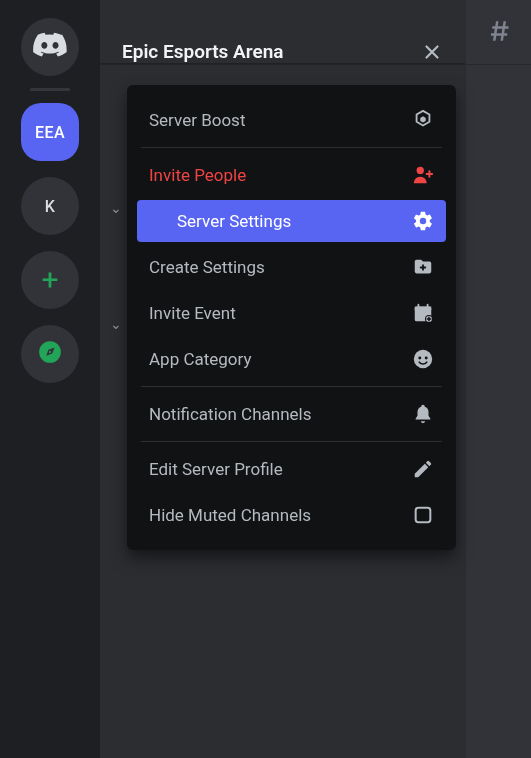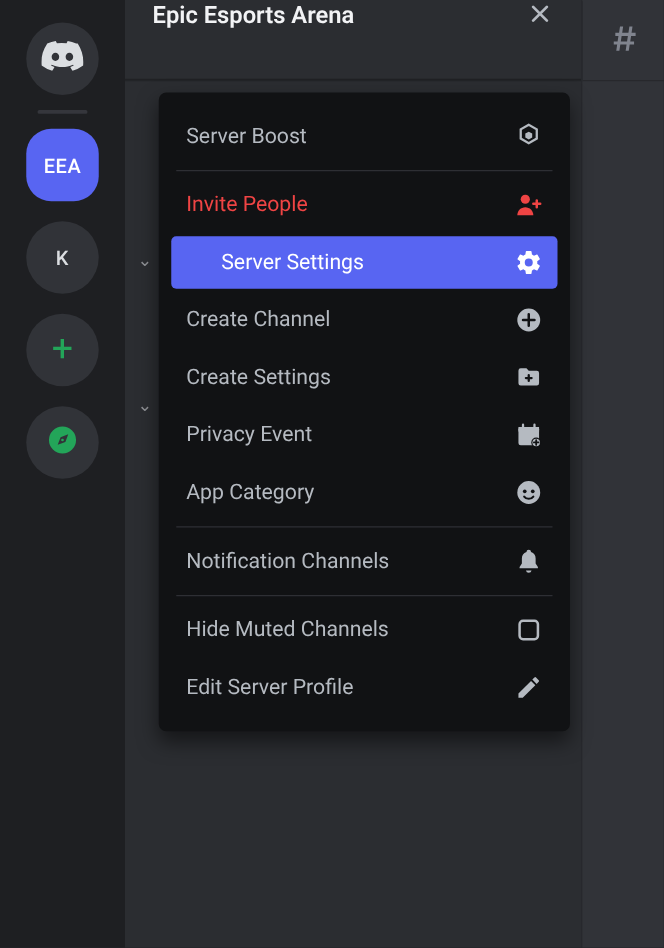--- a/index.html
+++ b/index.html
@@ -66,21 +66,21 @@
     width: 365px;
     height: 100%;
     background: #2b2d31;
   }
   .server-header {
     height: 64px;
     background: #2b2d31;
     border-bottom: 1px solid rgba(0,0,0,.25);
     box-shadow: 0 1px 0 rgba(0,0,0,.2);
     display:flex;
-    align-items:flex-start;
+    align-items:flex-end;
     justify-content:space-between;
     padding: 0 22px;
     cursor:pointer;
   }
   .server-title {
     color:#f2f3f5;
     font-weight:600;
     font-size:19px;
   }
   .header-close svg { width:22px; height:22px; display:block; }
@@ -108,21 +108,21 @@
     padding-left:20px;
     color:#80848e;
     box-shadow: 0 1px 0 rgba(0,0,0,.2);
   }
   .main-header svg { width:30px; height:30px; }
 
   
   .menu {
     position:absolute;
     left:127px;
-    top:74px;
+    top:85px;
     width:329px;
     background:#111214;
     border-radius:6px;
     padding:10px 10px;
     box-shadow: 0 8px 16px rgba(0,0,0,.5);
   }
   .menu-item {
     height:42px;
     margin:4px 0;
     padding:0 12px;
@@ -225,39 +225,30 @@
     </div>
     <div class="menu-item selected">
       <span>Server Settings</span>
       <span class="mi-icon">
         <svg viewBox="0 0 24 24" fill="currentColor">
           <path d="M19.4 13a7.8 7.8 0 0 0 .07-1 7.8 7.8 0 0 0-.07-1l2.11-1.65a.5.5 0 0 0 .12-.64l-2-3.46a.5.5 0 0 0-.61-.22l-2.49 1a7.6 7.6 0 0 0-1.73-1l-.38-2.65A.5.5 0 0 0 13.93 2h-4a.5.5 0 0 0-.49.42l-.38 2.65a7.6 7.6 0 0 0-1.73 1l-2.49-1a.5.5 0 0 0-.61.22l-2 3.46a.5.5 0 0 0 .12.64L4.46 11a7.8 7.8 0 0 0-.07 1 7.8 7.8 0 0 0 .07 1l-2.11 1.65a.5.5 0 0 0-.12.64l2 3.46a.5.5 0 0 0 .61.22l2.49-1a7.6 7.6 0 0 0 1.73 1l.38 2.65a.5.5 0 0 0 .49.42h4a.5.5 0 0 0 .49-.42l.38-2.65a7.6 7.6 0 0 0 1.73-1l2.49 1a.5.5 0 0 0 .61-.22l2-3.46a.5.5 0 0 0-.12-.64ZM12 15.5A3.5 3.5 0 1 1 15.5 12 3.5 3.5 0 0 1 12 15.5Z"></path>
         </svg>
       </span>
     </div>
     <div class="menu-item">
-      <span>Create Channel</span>
-      <span class="mi-icon">
-        <svg viewBox="0 0 24 24" fill="currentColor">
-          <circle cx="12" cy="12" r="10"></circle>
-          <path d="M12 7v10M7 12h10" stroke="#111214" stroke-width="2.2" stroke-linecap="round"></path>
-        </svg>
-      </span>
-    </div>
-    <div class="menu-item">
       <span>Create Settings</span>
       <span class="mi-icon">
         <svg viewBox="0 0 24 24" fill="currentColor">
           <path d="M3 6a2 2 0 0 1 2-2h5l2 2h7a2 2 0 0 1 2 2v9a2 2 0 0 1-2 2H5a2 2 0 0 1-2-2V6Z"></path>
           <path d="M12 10v5M9.5 12.5h5" stroke="#111214" stroke-width="2" stroke-linecap="round"></path>
         </svg>
       </span>
     </div>
     <div class="menu-item">
-      <span>Privacy Event</span>
+      <span>Invite Event</span>
       <span class="mi-icon">
         <svg viewBox="0 0 24 24" fill="currentColor">
           <rect x="3" y="5" width="18" height="16" rx="2"></rect>
           <rect x="3" y="5" width="18" height="4" fill="currentColor"></rect>
           <path d="M7 3v4M17 3v4" stroke="currentColor" stroke-width="2" stroke-linecap="round"></path>
           <path d="M17 15v5M14.5 17.5h5" stroke="#111214" stroke-width="0"></path>
           <circle cx="18.5" cy="18.5" r="4.3" fill="#111214"></circle>
           <circle cx="18.5" cy="18.5" r="3.3" fill="currentColor"></circle>
           <path d="M18.5 16.5v4M16.5 18.5h4" stroke="#111214" stroke-width="1.6" stroke-linecap="round"></path>
         </svg>
@@ -279,28 +270,28 @@
     <div class="menu-item">
       <span>Notification Channels</span>
       <span class="mi-icon">
         <svg viewBox="0 0 24 24" fill="currentColor">
           <path d="M12 2a2 2 0 0 0-2 2 6 6 0 0 0-4 5.66V14l-2 3v1h16v-1l-2-3V9.66A6 6 0 0 0 14 4a2 2 0 0 0-2-2Zm0 20a2.5 2.5 0 0 0 2.45-2h-4.9A2.5 2.5 0 0 0 12 22Z"></path>
         </svg>
       </span>
     </div>
     <div class="menu-sep"></div>
     <div class="menu-item">
+      <span>Edit Server Profile</span>
+      <span class="mi-icon">
+        <svg viewBox="0 0 24 24" fill="currentColor">
+          <path d="m3 17.25 11-11 3.75 3.75-11 11H3v-3.75ZM20.7 7.04a1 1 0 0 0 0-1.41l-2.34-2.34a1 1 0 0 0-1.41 0l-1.83 1.83 3.75 3.75 1.83-1.83Z"></path>
+        </svg>
+      </span>
+    </div>
+    <div class="menu-item">
       <span>Hide Muted Channels</span>
       <span class="mi-icon">
         <svg viewBox="0 0 24 24" fill="none" stroke="currentColor" stroke-width="2.2">
           <rect x="4" y="4" width="16" height="16" rx="3"></rect>
         </svg>
       </span>
     </div>
-    <div class="menu-item">
-      <span>Edit Server Profile</span>
-      <span class="mi-icon">
-        <svg viewBox="0 0 24 24" fill="currentColor">
-          <path d="m3 17.25 11-11 3.75 3.75-11 11H3v-3.75ZM20.7 7.04a1 1 0 0 0 0-1.41l-2.34-2.34a1 1 0 0 0-1.41 0l-1.83 1.83 3.75 3.75 1.83-1.83Z"></path>
-        </svg>
-      </span>
-    </div>
   </div>
 
 </body></html>

